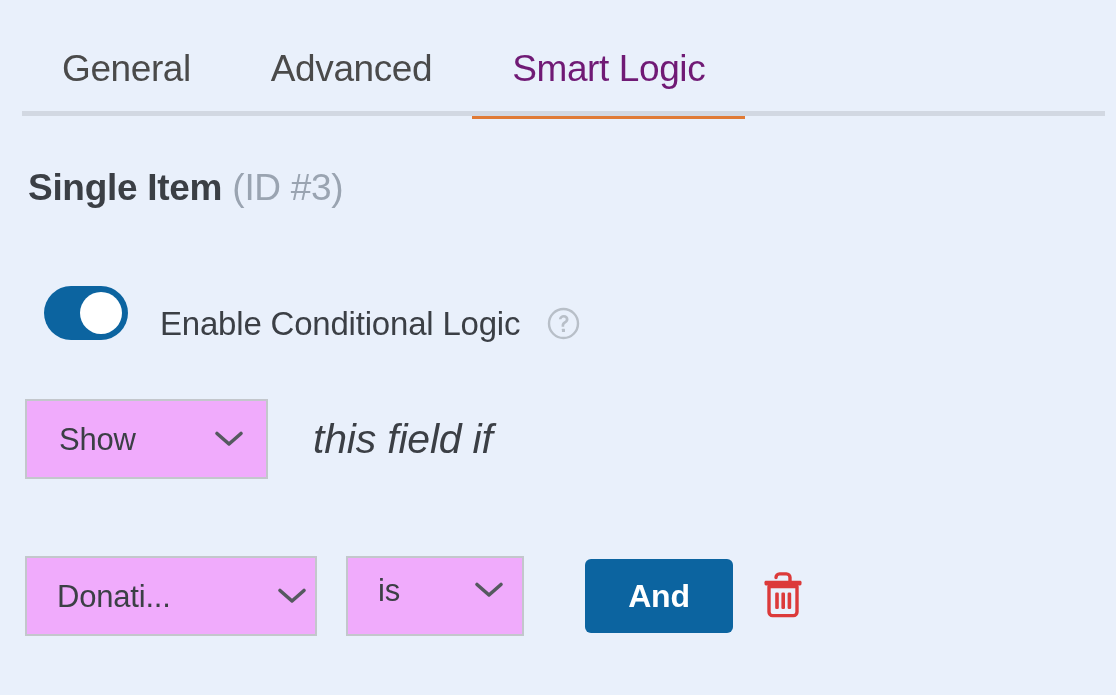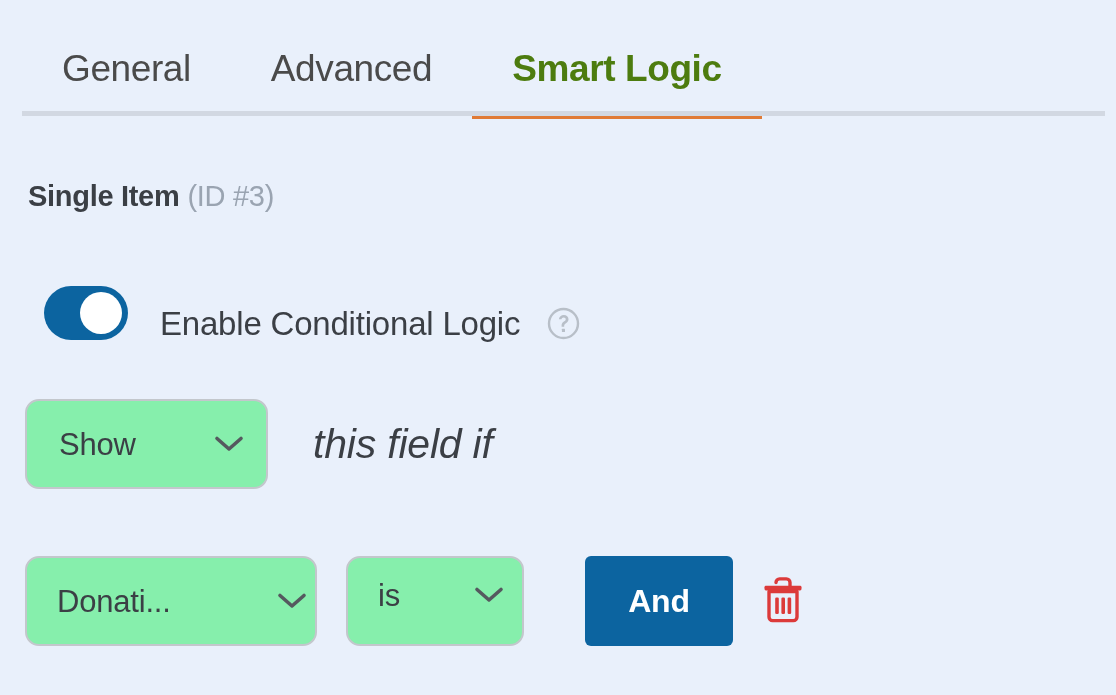--- a/index.html
+++ b/index.html
@@ -45,22 +45,22 @@
     user-select: none;
     margin-top: 24px;
   }
   .tab-label {
     font-size: 37px;
     letter-spacing: -0.4px;
     color: #4a4a4a;
     line-height: 1;
   }
   .tab.active .tab-label {
-    color: #4d7c0f;
-    font-weight: bold;
+    color: #701a75;
+    font-weight: normal;
   }
   .tab.active .tab-underline {
     position: absolute;
     left: 0;
     right: 0;
     bottom: 5px;
     height: 6px;
     background: #e07a35;
   }
   .tabs-divider {
@@ -69,22 +69,22 @@
     top: 111px;
     width: 1083px;
     height: 5px;
     background: #d2d8e2;
   }
 
   
   .field-title {
     position: absolute;
     left: 28px;
-    top: 182px;
-    font-size: 29px;
+    top: 169px;
+    font-size: 37px;
     line-height: 1;
     white-space: nowrap;
   }
   .field-title .name {
     font-weight: bold;
     color: #3b3f45;
     letter-spacing: -0.3px;
   }
   .field-title .fid {
     color: #9aa4b1;
@@ -144,24 +144,24 @@
   }
   .cond-row {
     position: absolute;
     left: 25px;
     top: 556px;
     display: flex;
     align-items: center;
   }
 
   .select {
-    height: 90px;
-    background: #86efac;
+    height: 80px;
+    background: #f0abfc;
     border: 2px solid #c3c7cc;
-    border-radius: 14px;
+    border-radius: 0;
     box-sizing: border-box;
     display: flex;
     align-items: center;
     justify-content: space-between;
     cursor: pointer;
     padding: 0 22px 0 32px;
   }
   .select .sel-text {
     font-size: 31px;
     color: #3b3f45;
@@ -189,21 +189,21 @@
     line-height: 1;
     white-space: nowrap;
     letter-spacing: -0.2px;
   }
 
   .gap { width: 29px; flex: 0 0 auto; }
   .gap-sm { width: 32px; flex: 0 0 auto; }
 
   .and-button {
     width: 148px;
-    height: 90px;
+    height: 74px;
     background: #0c64a0;
     border: none;
     border-radius: 6px;
     color: #ffffff;
     font-family: "Liberation Sans", sans-serif;
     font-size: 32px;
     font-weight: bold;
     letter-spacing: -0.2px;
     cursor: pointer;
     display: flex;

